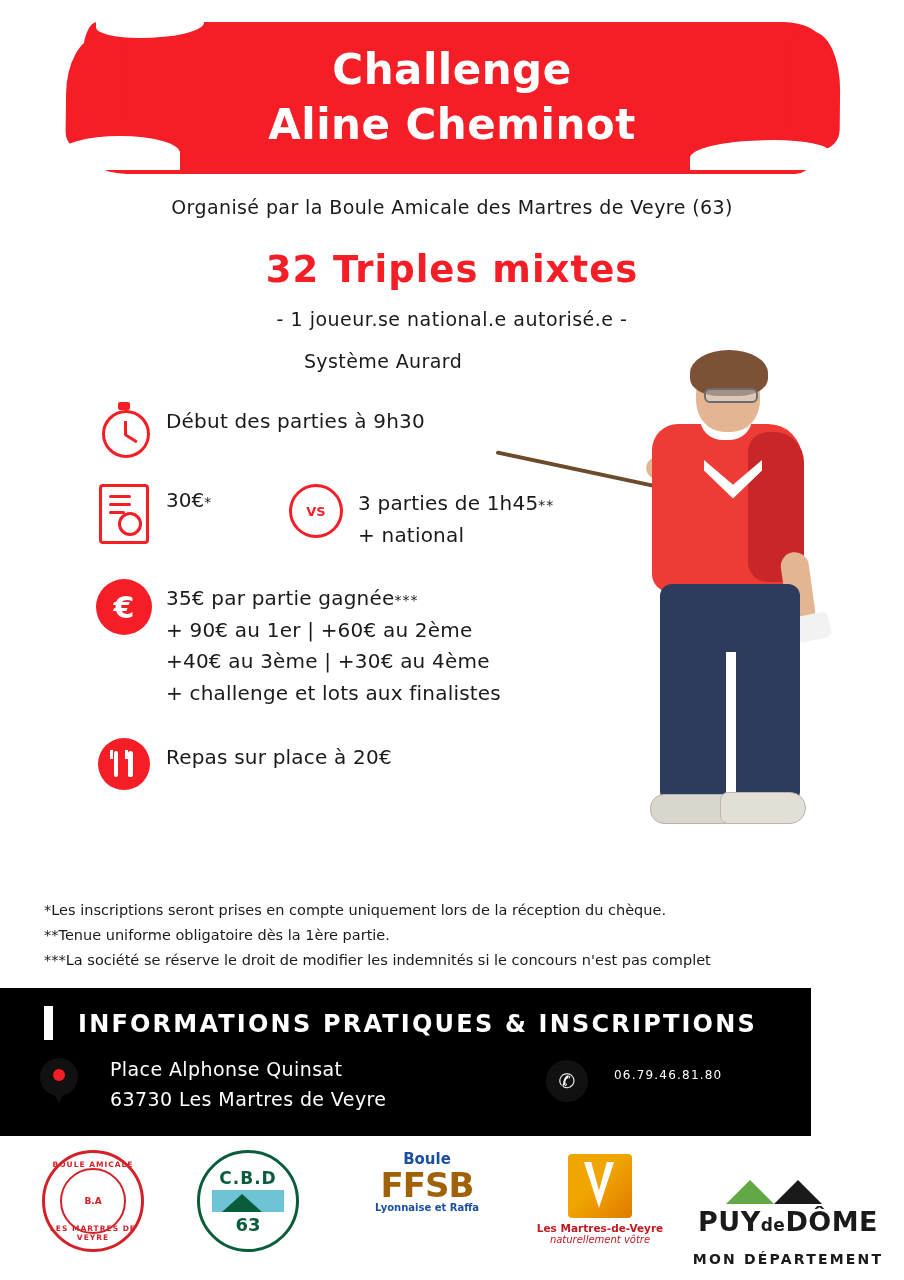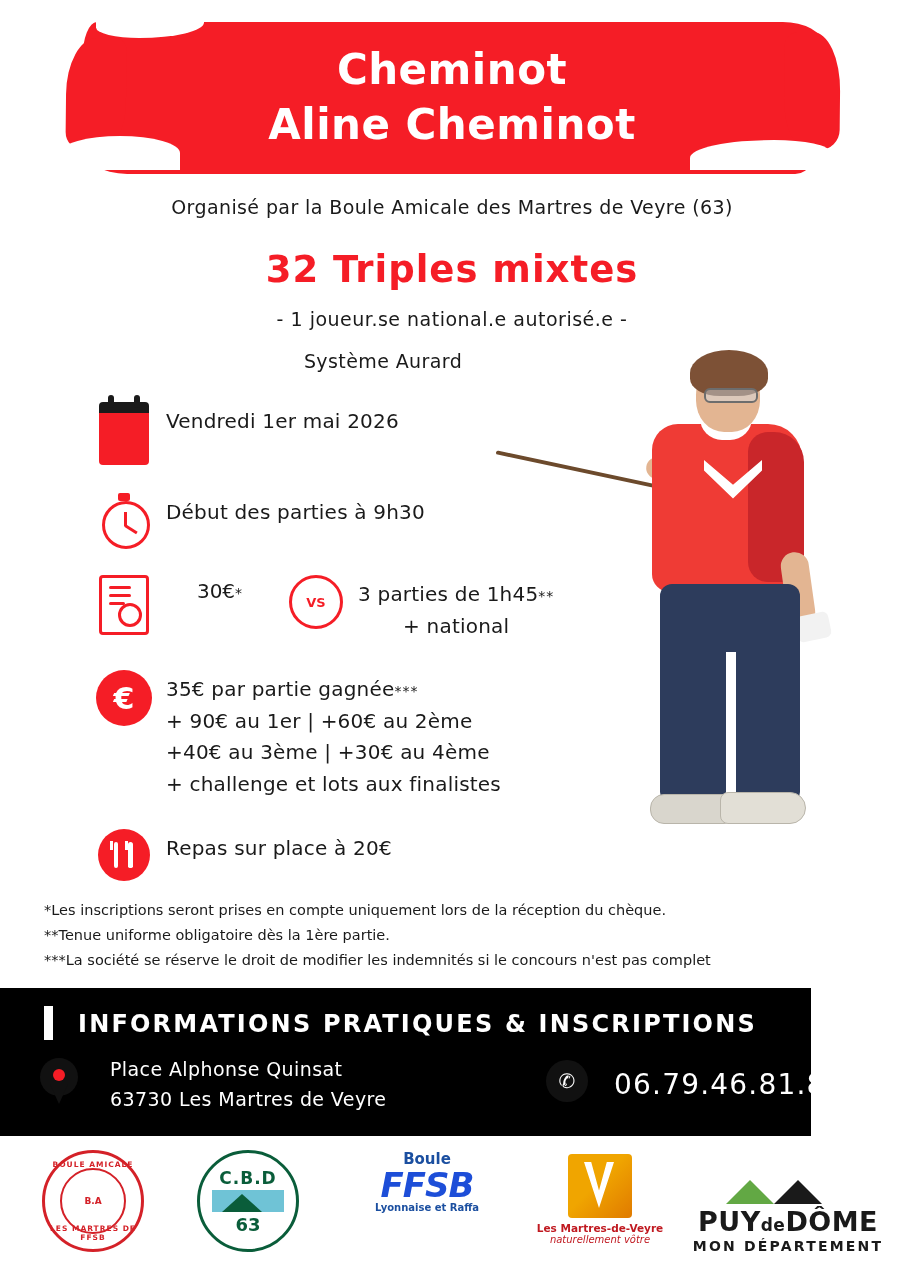--- a/index.html
+++ b/index.html
@@ -357,21 +357,21 @@
   .ico-meal .fork-tines {
     position: absolute; left: 12px; top: 12px;
     width: 12px; height: 9px;
     border-left: 3px solid #ffffff; border-right: 3px solid #ffffff;
   }
   .ico-meal .knife {
     position: absolute; right: 17px; top: 13px;
     width: 5px; height: 26px; background: #ffffff; border-radius: 3px 3px 2px 2px;
   }
 
-  .fee-row { display: flex; align-items: flex-start; text-align: center; }
+  .fee-row { display: flex; align-items: flex-start; }
   .fee-amount {
     font-size: 20px; padding-top: 6px; width: 108px;
   }
   .sup { font-size: 14px; letter-spacing: 1px; }
 
   
   .notes {
     position: absolute;
     left: 44px;
     top: 898px;
@@ -428,21 +428,21 @@
   }
   .phone-ico {
     position: absolute; left: 546px; top: 72px;
     width: 42px; height: 42px;
     background: #111111; border-radius: 50%;
     display: flex; align-items: center; justify-content: center;
     color: #ffffff; font-size: 20px;
   }
   .phone-num {
     position: absolute; left: 614px; top: 80px;
-    font-size: 28px; letter-spacing: 1.2px;
+    font-size: 12px; letter-spacing: 1.2px;
   }
 
   
   .sponsors {
     position: absolute;
     left: 0; top: 1140px;
     width: 836px; height: 140px;
     display: flex;
     align-items: center;
   }
@@ -500,21 +500,21 @@
     border-left: 20px solid transparent; border-right: 20px solid transparent;
     border-bottom: 18px solid #0a5d3a;
   }
   .logo-cbd .t2 { color: #0a5d3a; font-weight: bold; font-size: 18px; }
 
   .logo-ffsb {
     color: #1b4fa0; font-weight: bold;
     line-height: 1.05;
   }
   .logo-ffsb .b1 { font-size: 15px; }
-  .logo-ffsb .b2 { font-size: 34px; color: #1d4ed8; letter-spacing: -1px; font-style: italic; }
+  .logo-ffsb .b2 { font-size: 34px; color: #a16207; letter-spacing: -1px; }
   .logo-ffsb .b3 { font-size: 10px; color: #1b4fa0; }
 
   .logo-mv .leaf {
     width: 64px; height: 64px;
     margin: 0 auto;
     background: linear-gradient(135deg,#f0a500 0%, #f0a500 45%, #e07a00 100%);
     border-radius: 4px;
     position: relative;
   }
   .logo-mv .leaf:after {
@@ -534,34 +534,34 @@
   .logo-pdd .m {
     position: absolute; bottom: 0;
     border-left: 24px solid transparent; border-right: 24px solid transparent;
     border-bottom: 24px solid #1a1a1a;
   }
   .logo-pdd .m.green { border-bottom-color: #62a844; }
   .logo-pdd .m1 { left: 40px; }
   .logo-pdd .m2 { left: 88px; }
   .logo-pdd .t1 { font-size: 27px; font-weight: bold; letter-spacing: 0.5px; }
   .logo-pdd .t1 .sm { font-size: 17px; }
-  .logo-pdd .t2 { font-size: 14px; font-weight: bold; letter-spacing: 2.2px; margin-top: 1px; }
+  .logo-pdd .t2 { font-size: 14px; font-weight: bold; letter-spacing: 2.2px; margin-top: 14px; }
 </style>
 </head>
 <body>
 
 <div class="poster">
 
   <div class="header-band">
     <div class="brush"></div>
     <div class="brush-nick-1"></div>
     <div class="brush-nick-2"></div>
     <div class="brush-nick-3"></div>
     <div class="title">
-      <div>Cheminot</div>
+      <div>Challenge</div>
       <div>Aline Cheminot</div>
     </div>
   </div>
 
   <div class="organiser">Organisé par la Boule Amicale des Martres de Veyre (63)</div>
   <div class="headline">32 Triples mixtes</div>
   <div class="subline">- 1 joueur.se national.e autorisé.e -</div>
   <div class="system">Système Aurard</div>
 
   <div class="photo">
@@ -577,26 +577,20 @@
     <div class="ph-hair"></div>
     <div class="ph-glass"></div>
     <div class="ph-pants"></div>
     <div class="ph-pants-split"></div>
     <div class="ph-shoe-l"></div>
     <div class="ph-shoe-r"></div>
   </div>
 
   <div class="rows">
 
-    <div class="row">
-      <div class="icon-cell">
-        <div class="ico-cal"></div>
-      </div>
-      <div class="row-text">Vendredi 1er mai 2026</div>
-    </div>
 
     <div class="row">
       <div class="icon-cell">
         <div class="ico-watch">
             <div class="crown"></div>
             <div class="dial"></div>
           </div>
       </div>
       <div class="row-text">Début des parties à 9h30</div>
     </div>
@@ -676,21 +670,21 @@
     <div class="phone-ico">✆</div>
     <div class="phone-num">06.79.46.81.80</div>
   </div>
 
   <div class="sponsors">
 
     <div class="sp sp1">
       <div class="logo-circle logo-ba">
         <div class="ring-text-top">BOULE AMICALE</div>
         <div class="inner">B.A</div>
-        <div class="ring-text-bottom">LES MARTRES DE FFSB</div>
+        <div class="ring-text-bottom">LES MARTRES DE VEYRE</div>
       </div>
     </div>
 
     <div class="sp sp2">
       <div class="logo-circle logo-cbd">
         <div class="t1">C.B.D</div>
         <div class="mtn"></div>
         <div class="t2">63</div>
       </div>
     </div>

